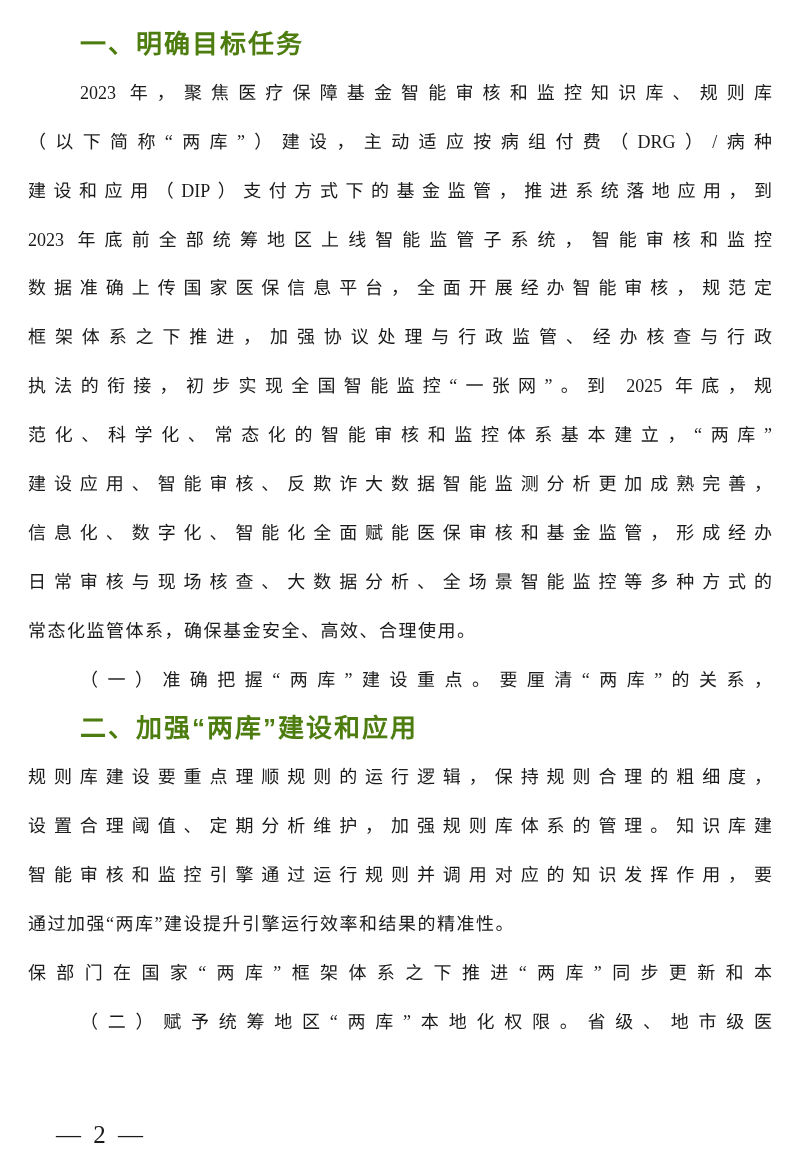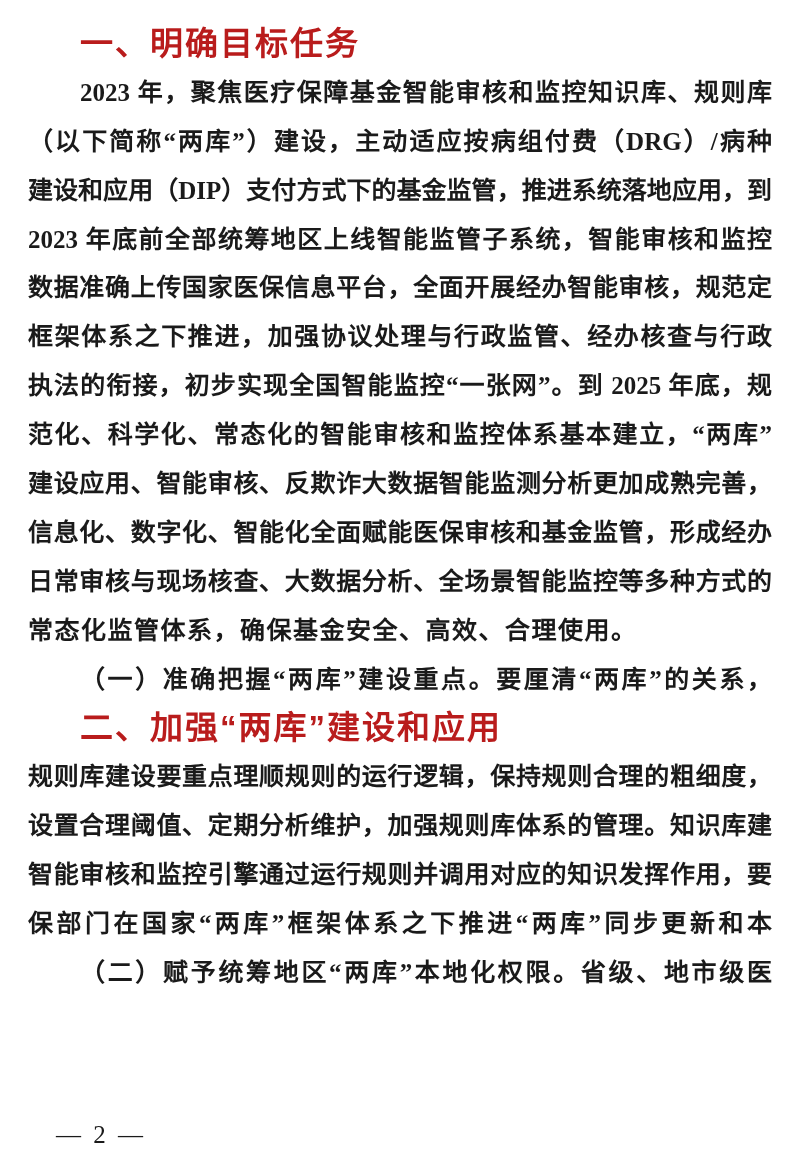--- a/index.html
+++ b/index.html
@@ -19,44 +19,43 @@
   }
   .doc-body {
     position: absolute;
     left: 28px;
     right: 28px;
     top: 20px;
   }
   .line {
     height: 48.9px;
     line-height: 48.9px;
-    font-size: 25px;
+    font-size: 18px;
     text-align: justify;
     text-align-last: justify;
     text-justify: inter-character;
     overflow: hidden;
     white-space: nowrap;
-    font-weight: bold;
   }
   .line.indent {
     text-indent: 52px;
   }
   .line.nofill {
     text-align: left;
     text-align-last: left;
     letter-spacing: 1.5px;
   }
   .line.heading {
     font-family: "Liberation Sans", "DejaVu Sans", sans-serif;
     font-weight: bold;
-    font-size: 33px;
+    font-size: 26px;
     text-align: left;
     text-align-last: left;
     letter-spacing: 2px;
-    color: #b91c1c;
+    color: #4d7c0f;
   }
   .kai {
     
     font-family: "Liberation Serif", "DejaVu Serif", serif;
   }
   .page-footer {
     position: absolute;
     left: 56px;
     top: 1121px;
     font-size: 25px;
@@ -81,17 +80,18 @@
       <div class="line"><span>范化、科学化、常态化的智能审核和监控体系基本建立，“两库”</span></div>
       <div class="line"><span>建设应用、智能审核、反欺诈大数据智能监测分析更加成熟完善，</span></div>
       <div class="line"><span>信息化、数字化、智能化全面赋能医保审核和基金监管，形成经办</span></div>
       <div class="line"><span>日常审核与现场核查、大数据分析、全场景智能监控等多种方式的</span></div>
       <div class="line nofill"><span>常态化监管体系，确保基金安全、高效、合理使用。</span></div>
       <div class="line indent"><span class="kai">（一）准确把握“两库”建设重点。</span><span>要厘清“两库”的关系，</span></div>
       <div class="line heading indent">二、加强“两库”建设和应用</div>
       <div class="line"><span>规则库建设要重点理顺规则的运行逻辑，保持规则合理的粗细度，</span></div>
       <div class="line"><span>设置合理阈值、定期分析维护，加强规则库体系的管理。知识库建</span></div>
       <div class="line"><span>智能审核和监控引擎通过运行规则并调用对应的知识发挥作用，要</span></div>
+      <div class="line nofill"><span>通过加强“两库”建设提升引擎运行效率和结果的精准性。</span></div>
       <div class="line"><span>保部门在国家“两库”框架体系之下推进“两库”同步更新和本</span></div>
       <div class="line indent"><span class="kai">（二）赋予统筹地区“两库”本地化权限。</span><span>省级、地市级医</span></div>
     </div>
   <div class="page-footer">— 2 —</div>
 </div>
 
 </body></html>

